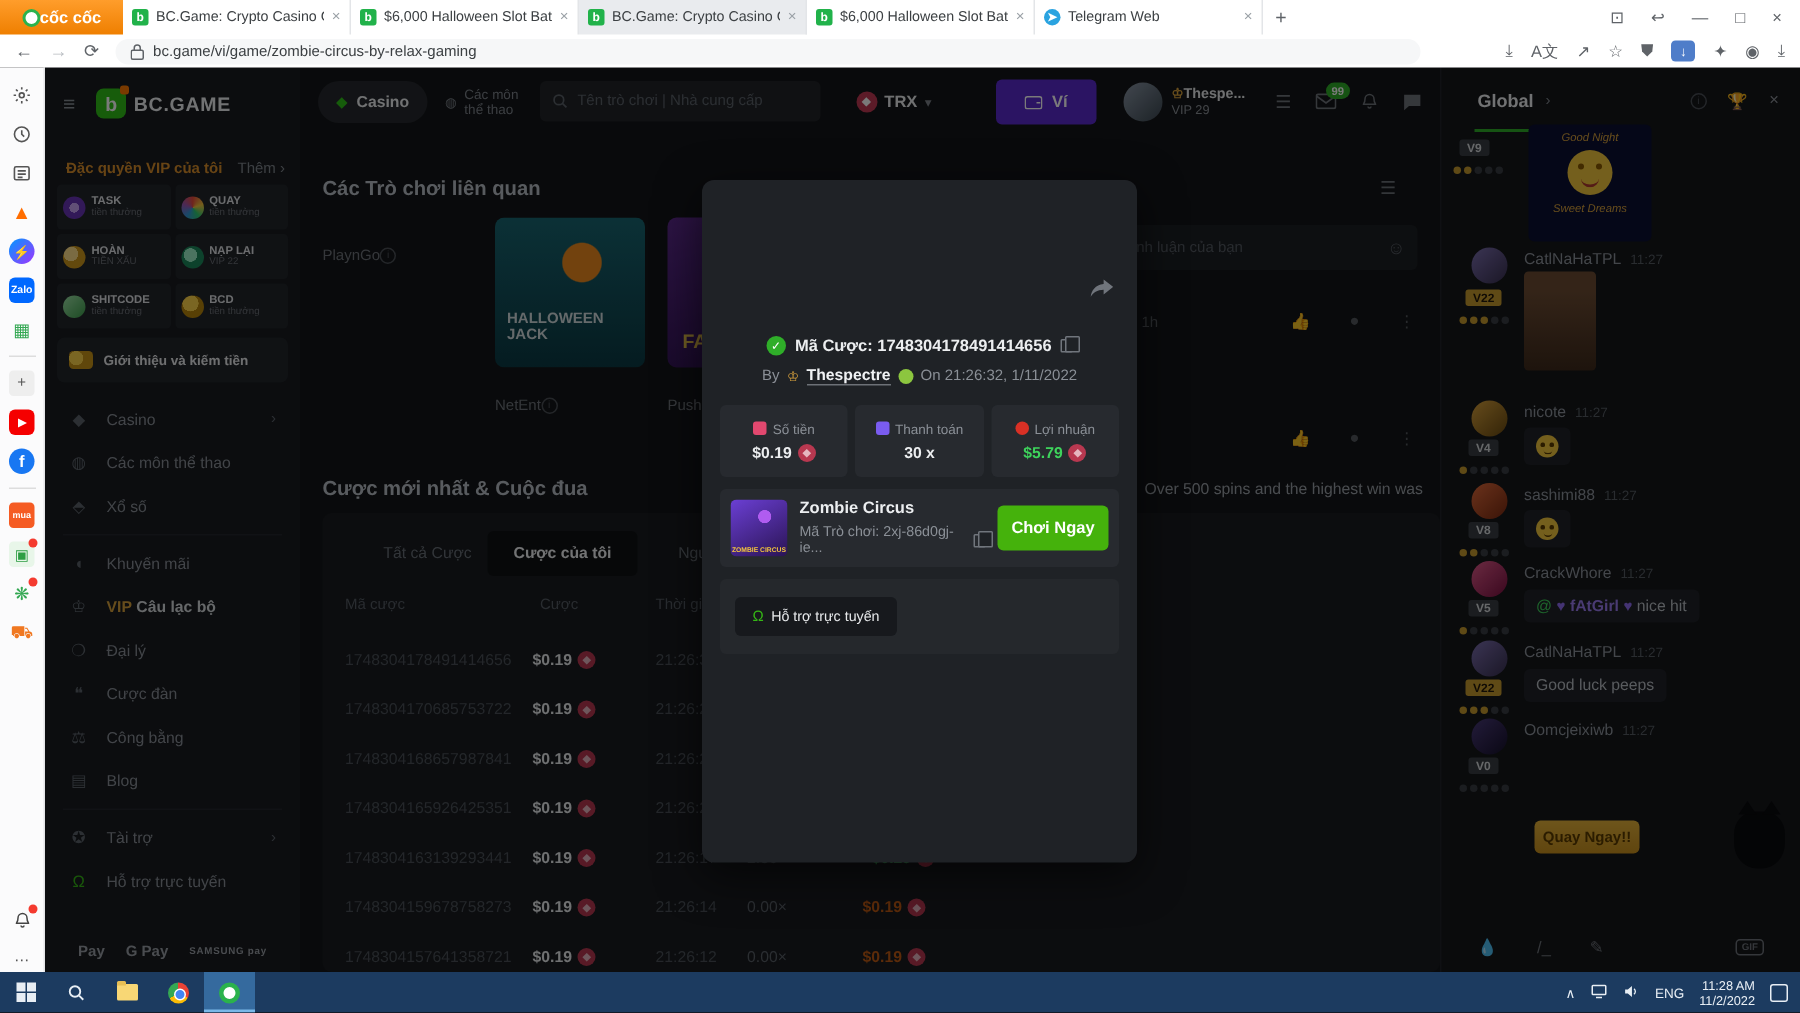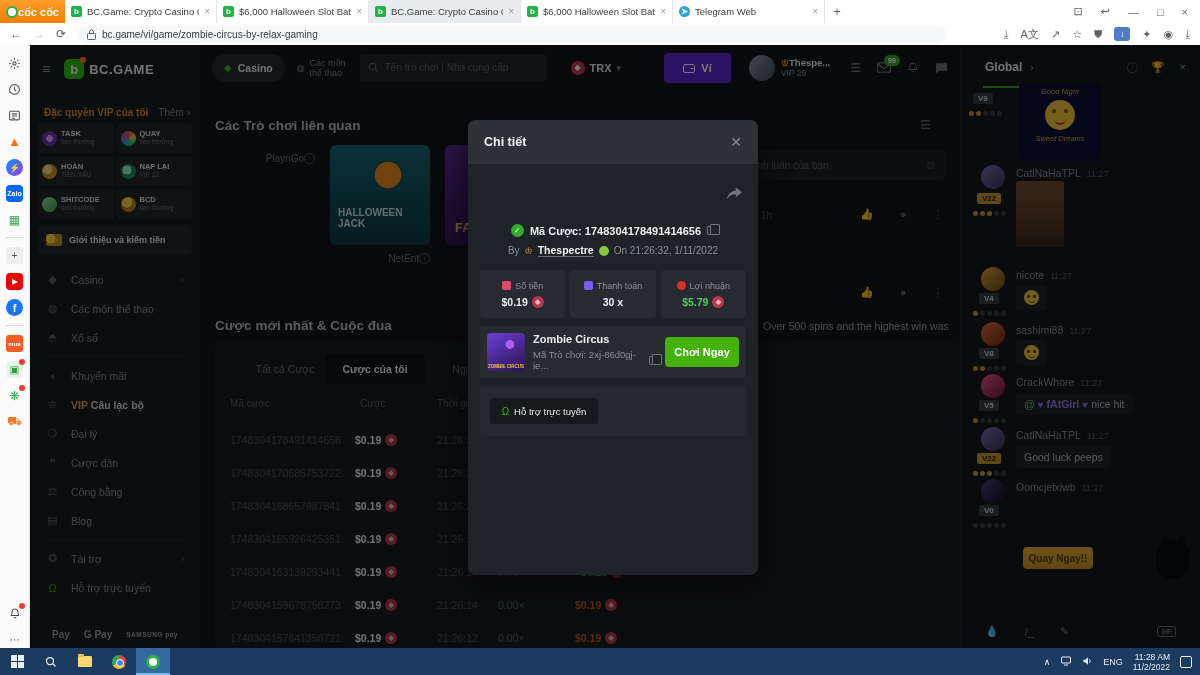--- a/index.html
+++ b/index.html
@@ -1,20 +1,20 @@
 <!DOCTYPE html>
 <html><head>
 <meta charset="utf-8">
 <style>
 *{box-sizing:border-box;margin:0;padding:0;font-family:"Liberation Sans",sans-serif}
 html,body{width:1200px;height:675px;overflow:hidden;background:#141518;position:relative}
 
 .chrome{position:absolute;top:0;left:0;width:1200px;height:45px;background:#fff;z-index:90}
 .tabstrip{height:23px;display:flex;align-items:stretch;background:#fff}
-.brand{width:65px;background:linear-gradient(#ff9d2b,#ef7f00);color:#fff;font-weight:bold;font-size:11px;display:flex;align-items:center;justify-content:center;gap:0}
+.brand{width:82px;background:linear-gradient(#ff9d2b,#ef7f00);color:#fff;font-weight:bold;font-size:11px;display:flex;align-items:center;justify-content:center;gap:0}
 .brand .cclogo{width:12px;height:12px;border-radius:50%;background:#fff;border:2px solid #2bb24c}
 .tab{width:152px;display:flex;align-items:center;gap:5px;padding:0 6px;border-right:1px solid #e3e5e8;font-size:9.5px;color:#3c4043;background:#fff}
 .tab.active{background:#e9ebee}
 .tab .fav{width:11px;height:11px;border-radius:2px;background:#21b24a;color:#fff;font-size:8px;font-weight:bold;display:flex;align-items:center;justify-content:center;flex:none}
 .tab .fav.tg{border-radius:50%;background:#2aa3e0}
 .tab .t{flex:1;white-space:nowrap;overflow:hidden}
 .tab .x{color:#9aa0a6;font-size:10px;flex:none}
 .newtab{width:24px;display:flex;align-items:center;justify-content:center;color:#5f6368;font-size:13px}
 .winicons{margin-left:auto;display:flex;align-items:center;gap:18px;padding:0 12px;color:#5f6368;font-size:11px}
 .addressbar{height:22px;display:flex;align-items:center;gap:11px;padding:0 10px}
@@ -95,21 +95,21 @@
 .hico{position:relative}
 .badge99{position:absolute;top:-7px;right:-9px;background:#2fae29;color:#fff;font-size:7.5px;border-radius:7px;padding:1px 4px;font-weight:bold}
 
 .content{position:absolute;left:170px;top:45px;width:760px;height:558px}
 .sectitle{font-size:13.5px;color:#b9bfc6;font-weight:bold}
 .relhead{position:absolute;left:15px;top:28px}
 .listico{position:absolute;left:720px;top:28px;color:#6b7178;font-size:12px}
 .gcard{position:absolute;width:100px}
 .gart{width:100px;height:100px;border-radius:6px;position:relative;overflow:hidden}
 .gname{position:absolute;bottom:6px;left:0;width:100%;text-align:center;color:#f2ece2;font-weight:bold}
-.gprov{display:flex;align-items:center;justify-content:flex-end;margin-top:8px;color:#6f747b;font-size:10px}
+.gprov{display:flex;align-items:center;justify-content:flex-start;margin-top:20px;color:#6f747b;font-size:10px}
 .infoc{width:11px;height:11px;border:1px solid #4b5057;border-radius:50%;font-size:7px;color:#4b5057;display:flex;align-items:center;justify-content:center}
 .art1{background:radial-gradient(circle at 50% 68%,#7fd4ff 6%,#2b1a5e 7%,transparent 40%),linear-gradient(165deg,#c445b0,#7b1fa2 45%,#38105c)}
 .hood{position:absolute;left:28px;top:12px;width:44px;height:55px;background:#c445c4;border-radius:50% 50% 10% 10%;box-shadow:inset 0 -18px 14px #33104d}
 .art2{background:radial-gradient(circle at 58% 30%,#ef8b1f 14%,transparent 15%),linear-gradient(#186672,#0b3a44)}
 .jt{position:absolute;left:8px;bottom:16px;color:#d3dde0;font-weight:bold;font-size:10px;line-height:11px}
 .art3{background:linear-gradient(160deg,#5d2a8e,#2a0f4a)}
 .fat{position:absolute;left:10px;bottom:10px;color:#e7c04a;font-weight:bold;font-size:13px}
 
 .cinput{position:absolute;left:540px;top:60px;width:205px;height:30px;background:#1d2024;border-radius:4px;display:flex;align-items:center;padding:0 8px}
 .cinput input{background:transparent;border:none;outline:none;width:100%;font-size:10px;color:#9aa0a7}
@@ -758,24 +758,20 @@
       <span>💧</span>
       <span>/_</span>
       <span>✎</span>
       <span class="gifbox">GIF</span>
     </div>
   </aside>
 
   <div class="overlay"></div>
 
   <div class="modal">
-    <div class="mhead">
-      <span class="mtitle">Chi tiết</span>
-      <span class="mclose">✕</span>
-    </div>
     <div class="mbody">
       <span class="mshare"><svg width="15" height="13" viewBox="0 0 24 20" fill="#70757c">
             <path d="M14 0v5C5 6 1 12 0 19c3-5 7-8 14-8v5l10-8z"></path>
           </svg></span>
       <div class="mrow1">
         <span class="vbadge">✓</span>
         <span class="mbet">Mã Cược: 1748304178491414656</span>
         <span class="copyic"></span>
       </div>
       <div class="mrow2">

